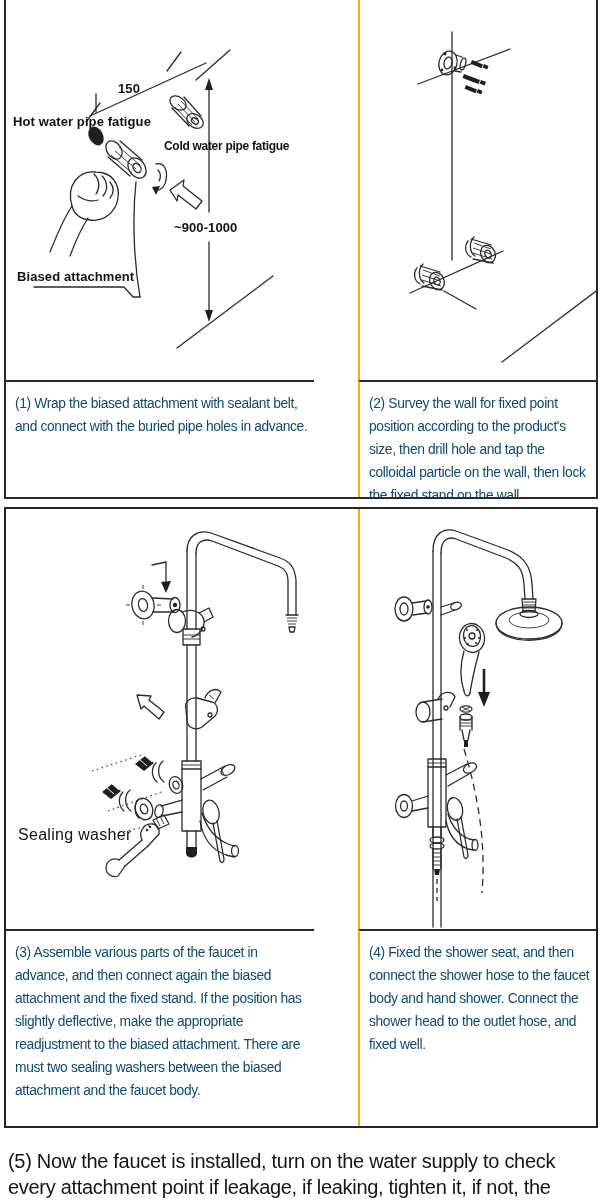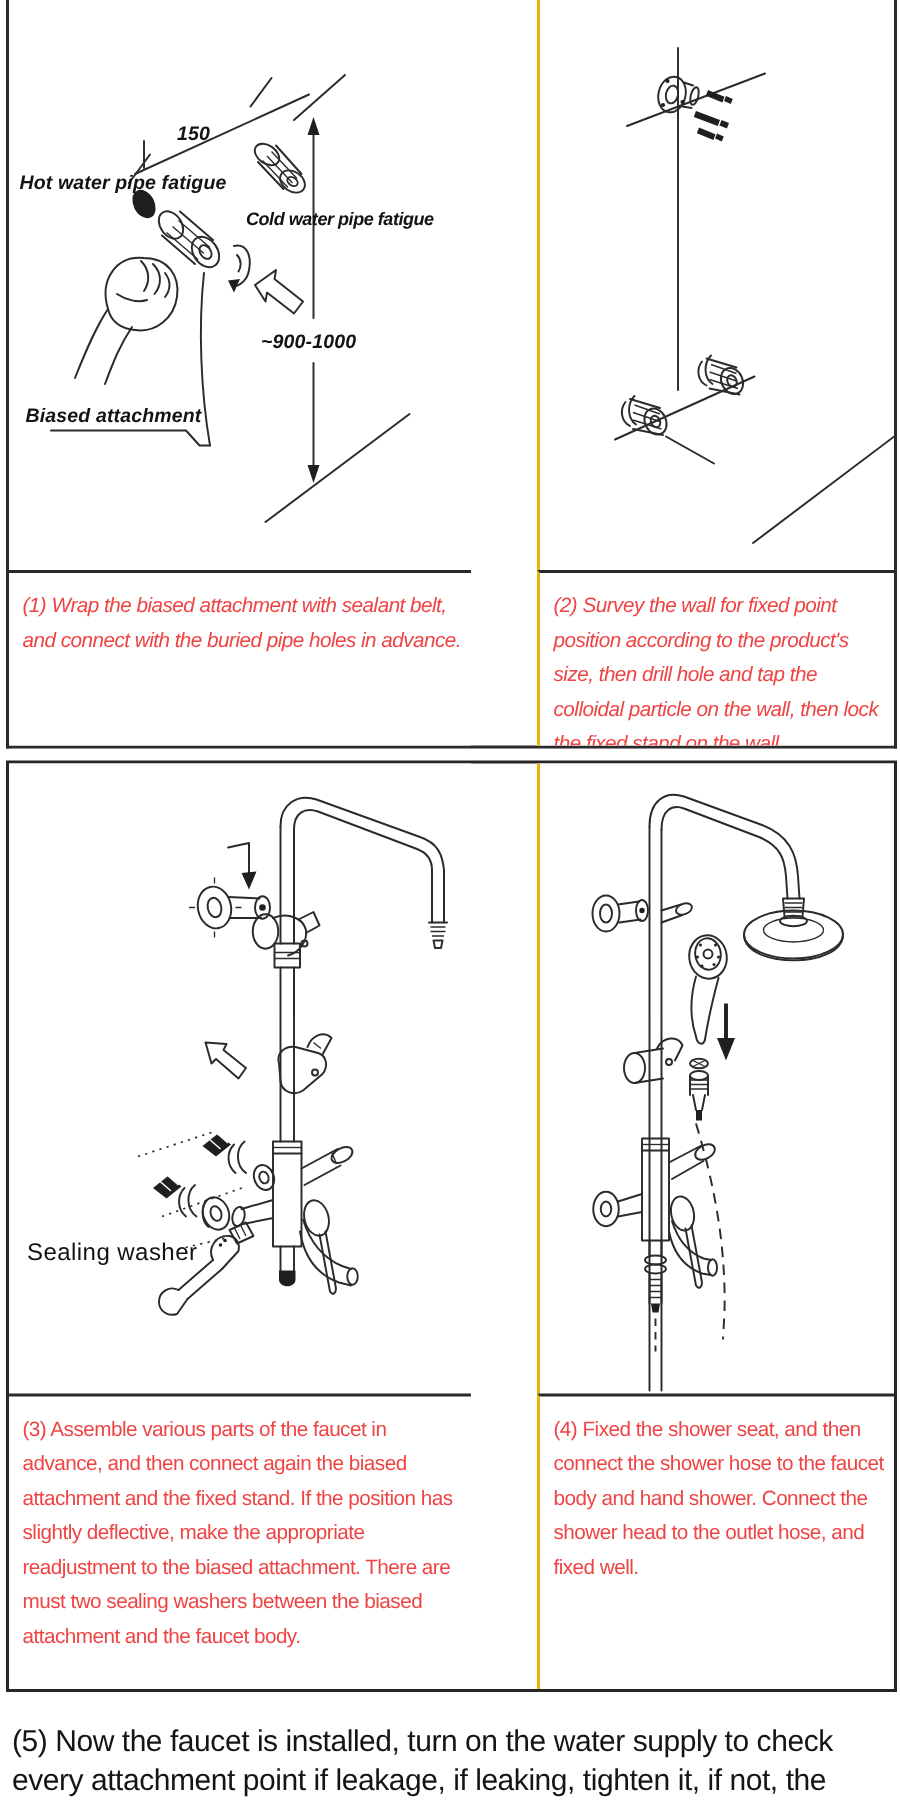--- a/index.html
+++ b/index.html
@@ -3,28 +3,28 @@
 <meta charset="utf-8">
 <style>
   html,body { margin:0; padding:0; background:#ffffff; }
   .sheet {
     position:relative; width:600px; height:1200px; background:#ffffff;
     font-family:"Liberation Sans", sans-serif; color:#1c1c1c; overflow:hidden;
   }
   .tbl { position:absolute; display:grid; grid-template-columns:308px 1fr; background:#fff; }
   .tbl1 { left:4px; top:0; width:590px; height:497px;
           border:2px solid #2a2a2a; border-top:none;
-          grid-template-rows:380px 1fr;font-style:italic; }
+          grid-template-rows:380px 1fr; }
   .tbl2 { left:4px; top:507px; width:590px; height:617px;
           border:2px solid #262626;
           grid-template-rows:420px 1fr; }
   .cell { position:relative; background:#fff; overflow:hidden; }
   .col2 { border-left:2px solid #eab308;margin-left:44px; }
   .cap  { border-top:2px solid #2a2a2a; padding:10px 4px 0 9px; }
-  .cap p { margin:0; font-size:13.8px; line-height:23px; letter-spacing:-0.35px; color:#ef4444; }
+  .cap p { margin:0; font-size:13.8px; line-height:23px; letter-spacing:-0.35px; color:#0c4a6e; }
   .note5 { position:absolute; left:8px; top:1148px; width:586px; margin:0;
            font-size:20px; line-height:26px; letter-spacing:-0.3px; color:#151515; }
   svg { display:block; }
   .ln   { fill:none; stroke:#2b2b2b; stroke-width:1.3; stroke-linecap:round; stroke-linejoin:round; }
   .thin { fill:none; stroke:#2b2b2b; stroke-width:0.9; }
   .ink  { fill:#1f1f1f; stroke:none; }
   .wht  { fill:none; stroke:#ffffff; stroke-width:1; }
   .dot  { fill:none; stroke:#2b2b2b; stroke-width:1.1; stroke-dasharray:1.5,3.5; }
   .dash { fill:none; stroke:#2b2b2b; stroke-width:1.3; stroke-dasharray:7,5; }
   .arrowh { fill:#ffffff; stroke:#2b2b2b; stroke-width:1.3; stroke-linejoin:round; }

